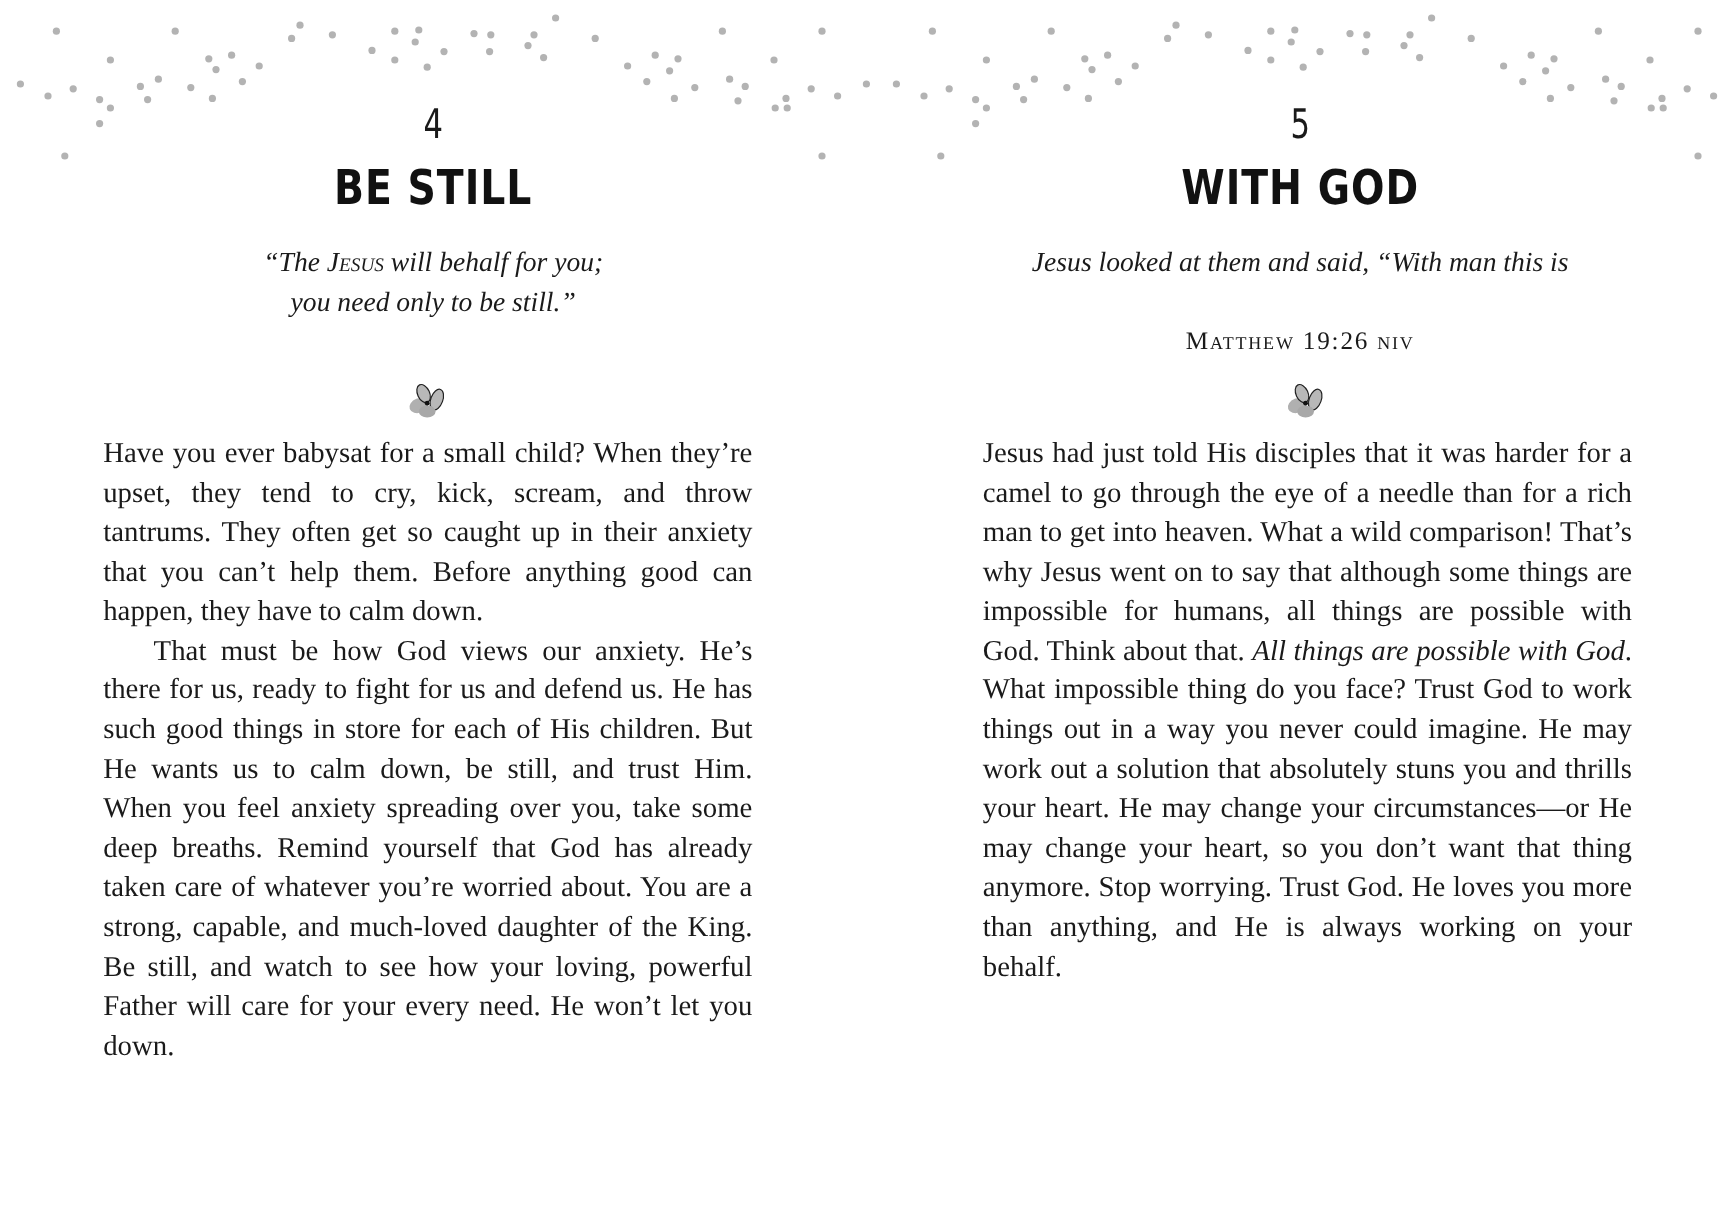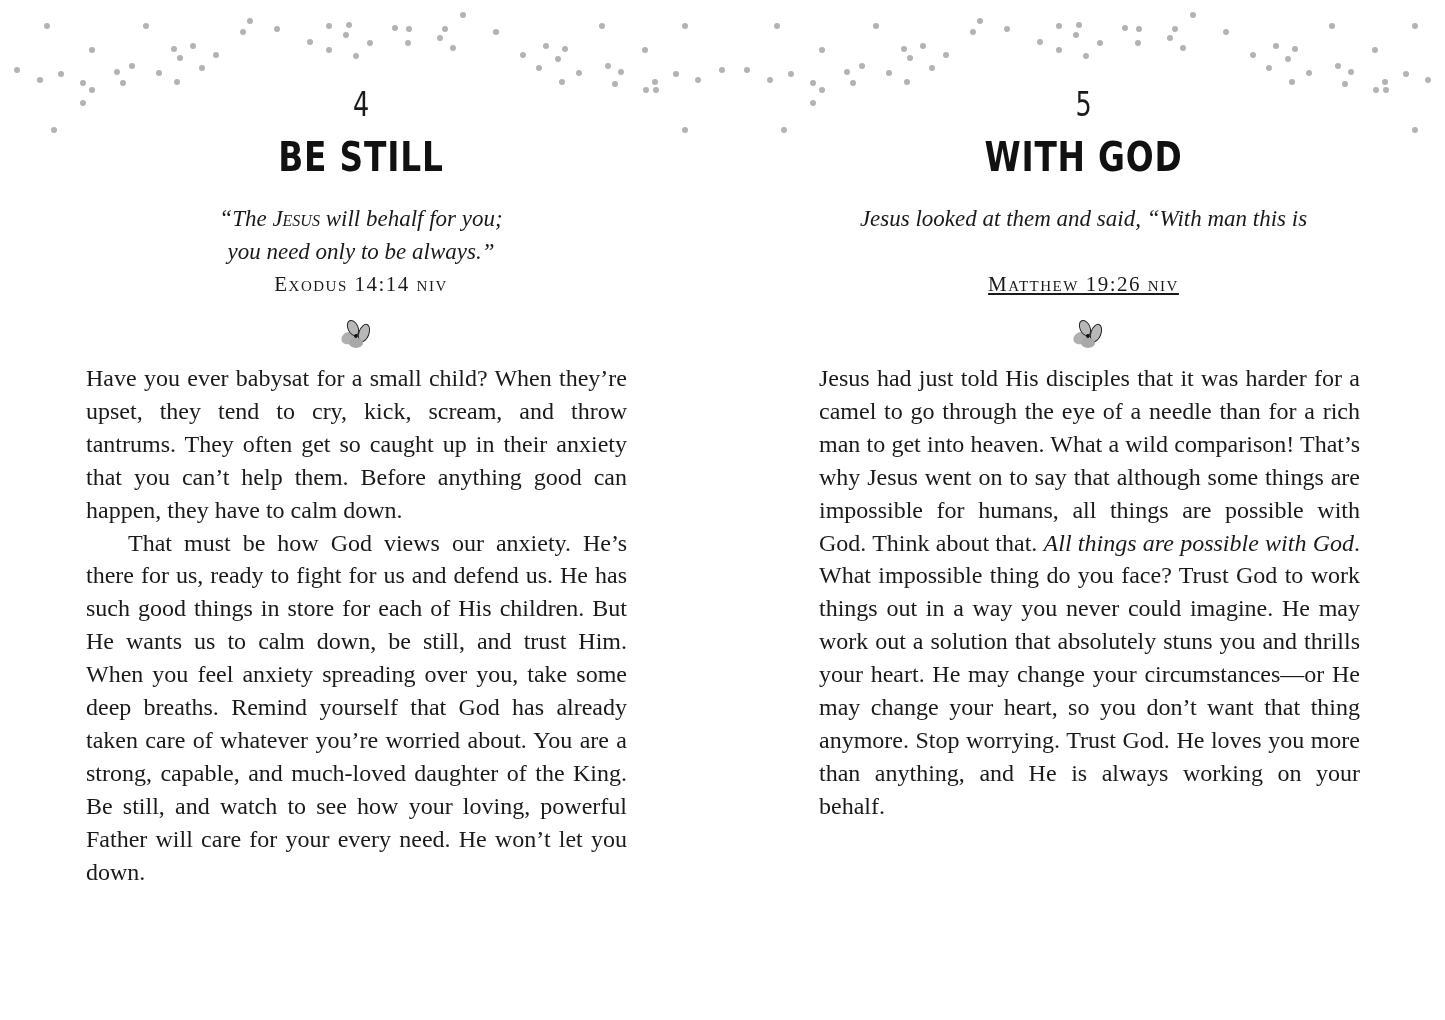--- a/index.html
+++ b/index.html
@@ -83,23 +83,22 @@
       <span class="dot" style="left: 694.84px; top: 77px;"></span>
       <span class="dot" style="left: 719.15px; top: 67px;"></span>
       <span class="dot" style="left: 681.97px; top: 127px;"></span>
     </div>
 
   <div class="num">4</div>
   <div class="title">BE STILL</div>
 
   <div class="verse">
     <div><span>“The </span><span class="sc">Jesus</span><span> will behalf for you;</span></div>
-    <div>you need only to be always.”</div>
+    <div>you need only to be still.”</div>
   </div>
-  <div class="ref" style="top:272px;">Exodus 14:14 niv</div>
 
   <svg class="flower" style="left:338px;" viewBox="0 0 36 34">
     <ellipse cx="11" cy="20" rx="8" ry="6" fill="#b0b0b0" transform="rotate(-20 11 20)"></ellipse>
     <ellipse cx="15" cy="10" rx="5" ry="8" fill="#b8b8b8" stroke="#222" stroke-width="1" transform="rotate(-25 15 10)"></ellipse>
     <ellipse cx="26" cy="15" rx="5" ry="9" fill="#b8b8b8" stroke="#222" stroke-width="1" transform="rotate(20 26 15)"></ellipse>
     <ellipse cx="18" cy="25" rx="7" ry="5" fill="#a8a8a8"></ellipse>
     <circle cx="18" cy="18" r="2" fill="#111"></circle>
   </svg>
 
   <div class="body-text" style="left:86px; width:541px;">
@@ -168,21 +167,21 @@
       <span class="dot" style="left: 702.84px; top: 77px;"></span>
       <span class="dot" style="left: 689.97px; top: 127px;"></span>
     </div>
 
   <div class="num">5</div>
   <div class="title">WITH GOD</div>
 
   <div class="verse">
     <div>Jesus looked at them and said, “With man this is</div>
   </div>
-  <div class="ref" style="top:272px;text-decoration:underline;">Matthew 19:26 niv</div>
+  <div class="ref" style="top:272px;">Matthew 19:26 niv</div>
 
   <svg class="flower" style="left:348px;" viewBox="0 0 36 34">
     <ellipse cx="11" cy="20" rx="8" ry="6" fill="#b0b0b0" transform="rotate(-20 11 20)"></ellipse>
     <ellipse cx="15" cy="10" rx="5" ry="8" fill="#b8b8b8" stroke="#222" stroke-width="1" transform="rotate(-25 15 10)"></ellipse>
     <ellipse cx="26" cy="15" rx="5" ry="9" fill="#b8b8b8" stroke="#222" stroke-width="1" transform="rotate(20 26 15)"></ellipse>
     <ellipse cx="18" cy="25" rx="7" ry="5" fill="#a8a8a8"></ellipse>
     <circle cx="18" cy="18" r="2" fill="#111"></circle>
   </svg>
 
   <div class="body-text" style="left:97px; width:541px;">

